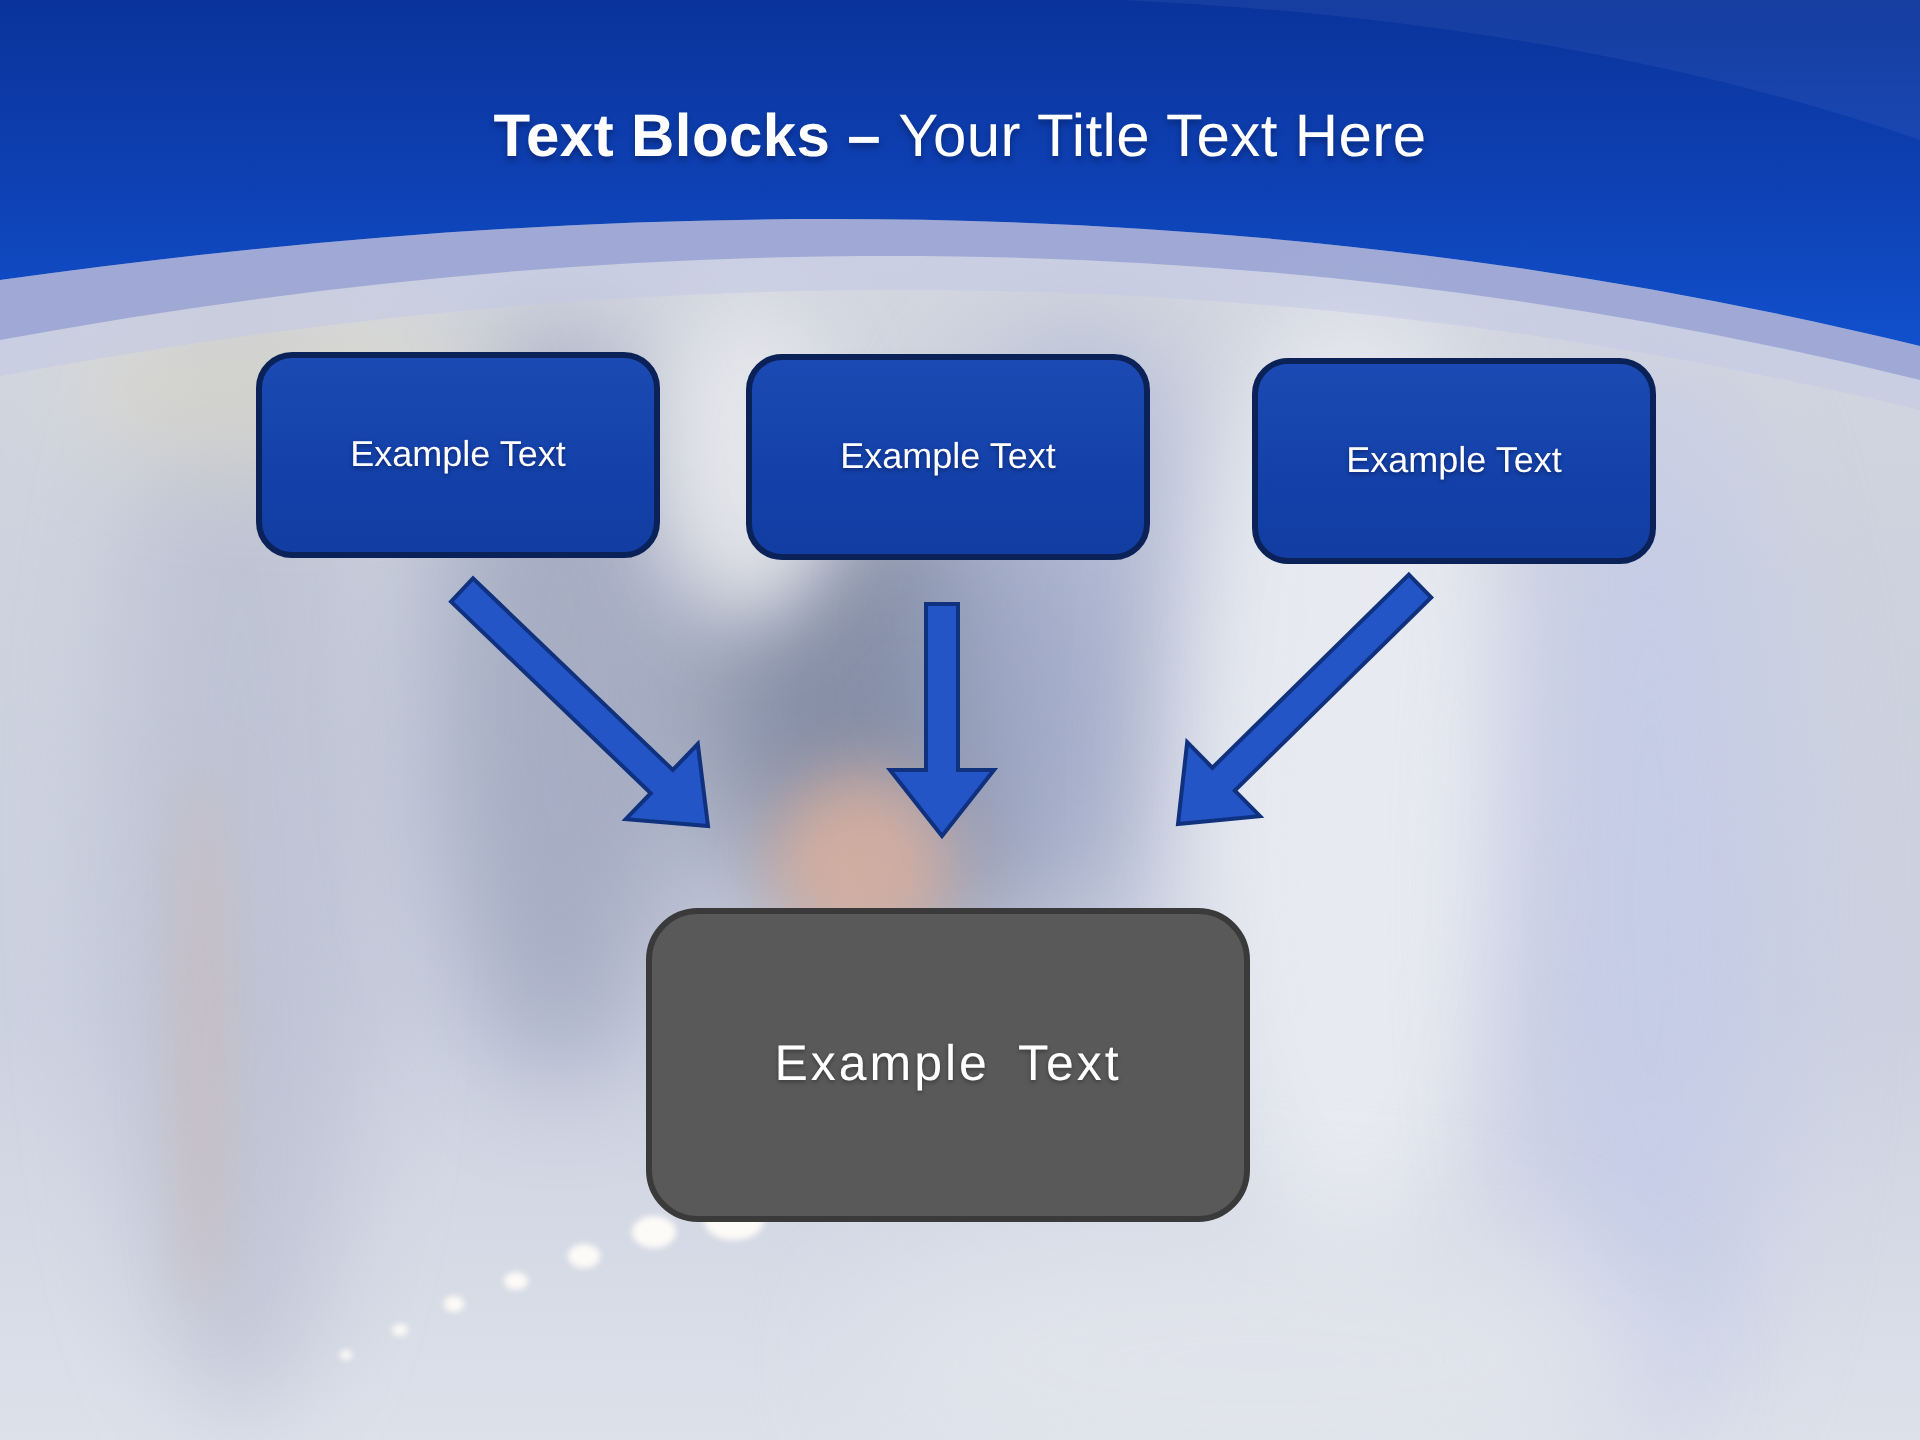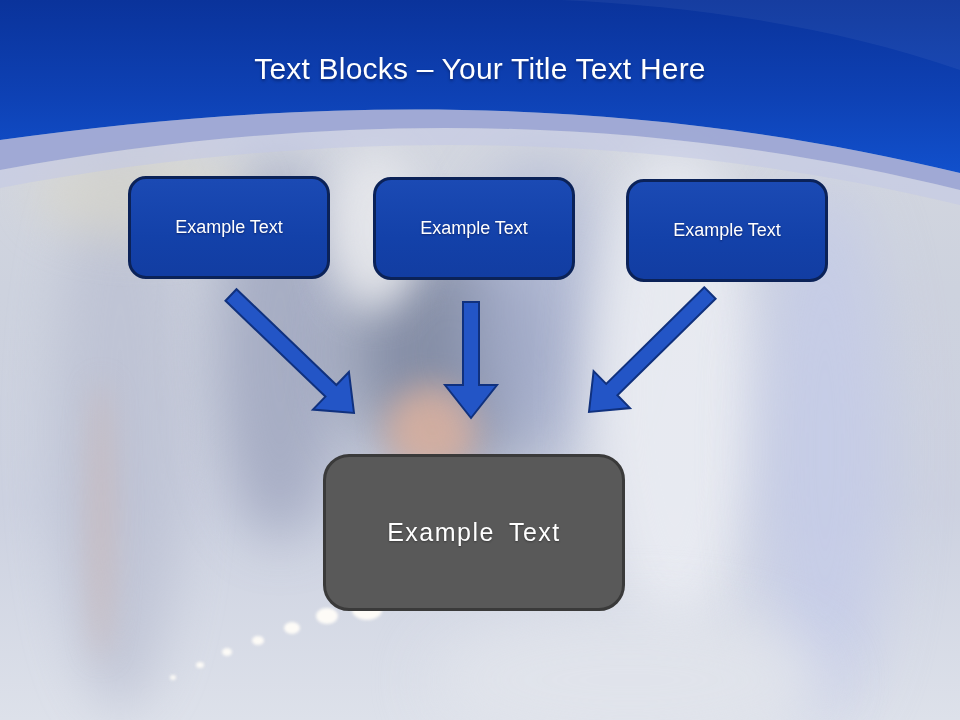--- a/index.html
+++ b/index.html
@@ -21,21 +21,21 @@
   .b9 {left:88px;  top:380px; width:26px;  height:280px; background:#cdb4ae; filter:blur(14px); opacity:.5;}
   .b10{left:430px; top:610px; width:400px; height:140px; background:#e2e5ec; filter:blur(30px); opacity:.8;}
   .b11{left:30px;  top:150px; width:220px; height:90px;  background:#dcd9c9; filter:blur(22px); opacity:.6;}
   .spark{position:absolute;background:#fdfbf7;border-radius:50%;filter:blur(1.5px);}
 
   
   .header-svg{position:absolute;left:0;top:0;pointer-events:none;}
 
   .title{position:absolute;left:0;top:52px;width:960px;text-align:center;color:#fff;
          font-size:30px;letter-spacing:.2px;text-shadow:0 2px 3px rgba(0,0,30,.35);}
-  .title .bold{font-weight:normal;}
+  .title .bold{font-weight:bold;}
 
   
   .block{position:absolute;width:202px;height:103px;border-radius:18px;
          background:linear-gradient(180deg,#1b4ab4 0%,#1341a9 60%,#123da2 100%);
          border:3px solid #0b2258;box-sizing:border-box;
          display:flex;align-items:center;justify-content:center;
          color:#fff;font-size:18px;text-shadow:0 1px 2px rgba(0,0,40,.45);}
   .block1{left:128px;top:176px;}
   .block2{left:373px;top:177px;}
   .block3{left:626px;top:179px;}

